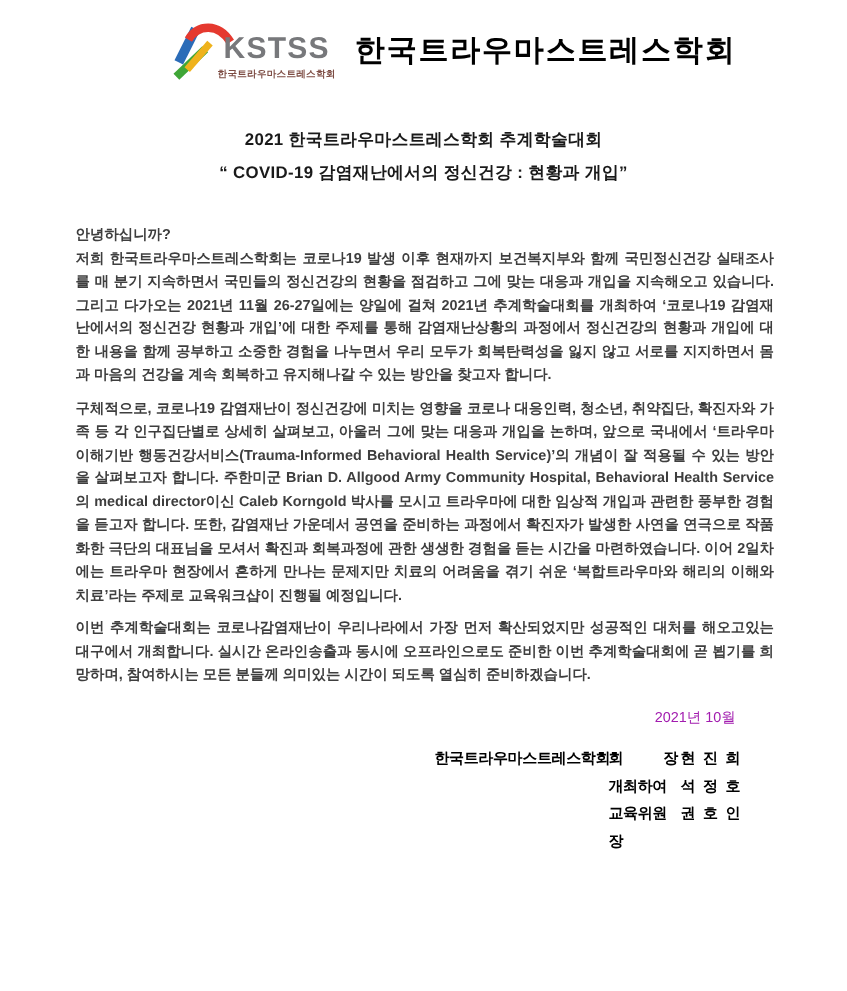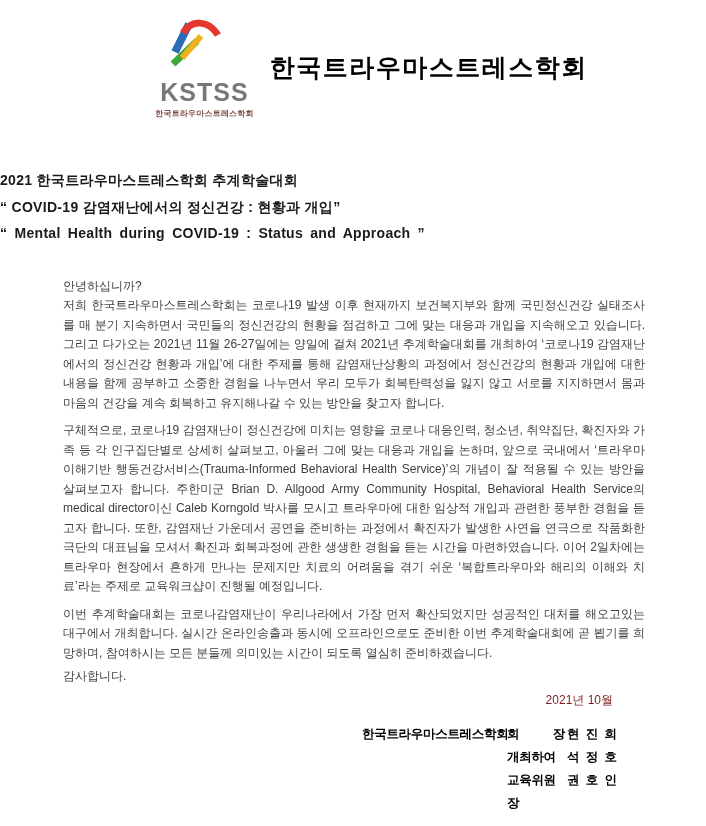--- a/index.html
+++ b/index.html
@@ -8,60 +8,60 @@
     font-family:"Liberation Sans","DejaVu Sans",sans-serif;
     -webkit-font-smoothing:antialiased;
   }
   .page { width:706px; height:826px; position:relative; }
 
   
   .header {
     display:flex; justify-content:center; align-items:center;
     padding-top:15px; transform:translateX(26px); gap:16px;
   }
-  .logo { display:flex; align-items:flex-start;flex-direction:column; }
+  .logo { display:flex; align-items:flex-end; }
   .logo-icon { width:52px; height:52px; flex:0 0 auto; }
   .logo-text {
     display:flex; flex-direction:column; align-items:center;
     margin-left:-15px; margin-top:13px;
   }
   .logo-acronym {
     font-size:25px; font-weight:700; color:#77787b;
     line-height:1; letter-spacing:1px;
   }
   .logo-sub {
     font-size:8px; font-weight:700; color:#7d4c43;
     margin-top:3px; letter-spacing:0.2px; white-space:nowrap;
   }
   .org-title {
     font-size:25px; font-weight:700; color:#000000;
     margin:0; letter-spacing:1.5px; white-space:nowrap;
   }
 
   
-  .titles { margin-top:48px; }
+  .titles { margin-top:36px; text-align:center; }
   .title-line {
     font-size:14px; font-weight:700; color:#1a1a1a;
     line-height:26.5px; letter-spacing:0.3px;
   }
   .title-line.en { word-spacing:3px; }
 
   
   .content {
     margin:30px 61px 0 63px;
     font-size:12px; line-height:19.5px; color:#3e3e3e;
     text-align:justify;
   }
-  .content p { margin:0 0 8px 0; }
+  .content p { margin:0 0 8px 0;font-weight:bold; }
   .content p.greeting { margin:0; }
-  .content p.no-gap { margin-bottom:4px; }
+  .content p.no-gap { margin-bottom:16px; }
   .content p.closing { margin:0; }
   .date-line {
     margin:4px 61px 0 63px; padding-right:32px;
-    font-size:12px; line-height:19.5px; color:#7f1d1d;
+    font-size:12px; line-height:19.5px; color:#a21caf;
     text-align:right;
   }
 
   
   .signature { margin:13px 61px 0 63px; }
   .sig-row {
     display:flex; justify-content:flex-end; align-items:baseline;
     padding-right:28px;
     font-size:12.5px; font-weight:700; color:#000000; line-height:23px;
   }
@@ -93,29 +93,27 @@
         <div class="logo-acronym">KSTSS</div>
         <div class="logo-sub">한국트라우마스트레스학회</div>
       </div>
     </div>
     <h1 class="org-title">한국트라우마스트레스학회</h1>
   </header>
 
   <section class="titles">
     <div class="title-line">2021 한국트라우마스트레스학회 추계학술대회</div>
     <div class="title-line">“ COVID-19 감염재난에서의 정신건강 : 현황과 개입”</div>
-    <div class="title-line en">“ Mental Health during COVID-19 : Status and Approach ”</div>
   </section>
 
   <section class="content">
     <p class="greeting">안녕하십니까?</p>
     <p class="para">저희 한국트라우마스트레스학회는 코로나19 발생 이후 현재까지 보건복지부와 함께 국민정신건강 실태조사를 매 분기 지속하면서 국민들의 정신건강의 현황을 점검하고 그에 맞는 대응과 개입을 지속해오고 있습니다. 그리고 다가오는 2021년 11월 26-27일에는 양일에 걸쳐 2021년 추계학술대회를 개최하여 ‘코로나19 감염재난에서의 정신건강 현황과 개입’에 대한 주제를 통해 감염재난상황의 과정에서 정신건강의 현황과 개입에 대한 내용을 함께 공부하고 소중한 경험을 나누면서 우리 모두가 회복탄력성을 잃지 않고 서로를 지지하면서 몸과 마음의 건강을 계속 회복하고 유지해나갈 수 있는 방안을 찾고자 합니다.</p>
     <p class="para">구체적으로, 코로나19 감염재난이 정신건강에 미치는 영향을 코로나 대응인력, 청소년, 취약집단, 확진자와 가족 등 각 인구집단별로 상세히 살펴보고, 아울러 그에 맞는 대응과 개입을 논하며, 앞으로 국내에서 ‘트라우마 이해기반 행동건강서비스(Trauma-Informed Behavioral Health Service)’의 개념이 잘 적용될 수 있는 방안을 살펴보고자 합니다. 주한미군 Brian D. Allgood Army Community Hospital, Behavioral Health Service의 medical director이신 Caleb Korngold 박사를 모시고 트라우마에 대한 임상적 개입과 관련한 풍부한 경험을 듣고자 합니다. 또한, 감염재난 가운데서 공연을 준비하는 과정에서 확진자가 발생한 사연을 연극으로 작품화한 극단의 대표님을 모셔서 확진과 회복과정에 관한 생생한 경험을 듣는 시간을 마련하였습니다. 이어 2일차에는 트라우마 현장에서 흔하게 만나는 문제지만 치료의 어려움을 겪기 쉬운 ‘복합트라우마와 해리의 이해와 치료’라는 주제로 교육워크샵이 진행될 예정입니다.</p>
     <p class="para no-gap">이번 추계학술대회는 코로나감염재난이 우리나라에서 가장 먼저 확산되었지만 성공적인 대처를 해오고있는 대구에서 개최합니다. 실시간 온라인송출과 동시에 오프라인으로도 준비한 이번 추계학술대회에 곧 뵙기를 희망하며, 참여하시는 모든 분들께 의미있는 시간이 되도록 열심히 준비하겠습니다.</p>
-    <p class="closing">감사합니다.</p>
   </section>
 
   <div class="date-line">2021년 10월</div>
 
   <section class="signature">
     <div class="sig-row">
       <span class="sig-org">한국트라우마스트레스학회</span>
       <span class="sig-role">회 장</span>
       <span class="sig-name">현 진 희</span>
     </div>

